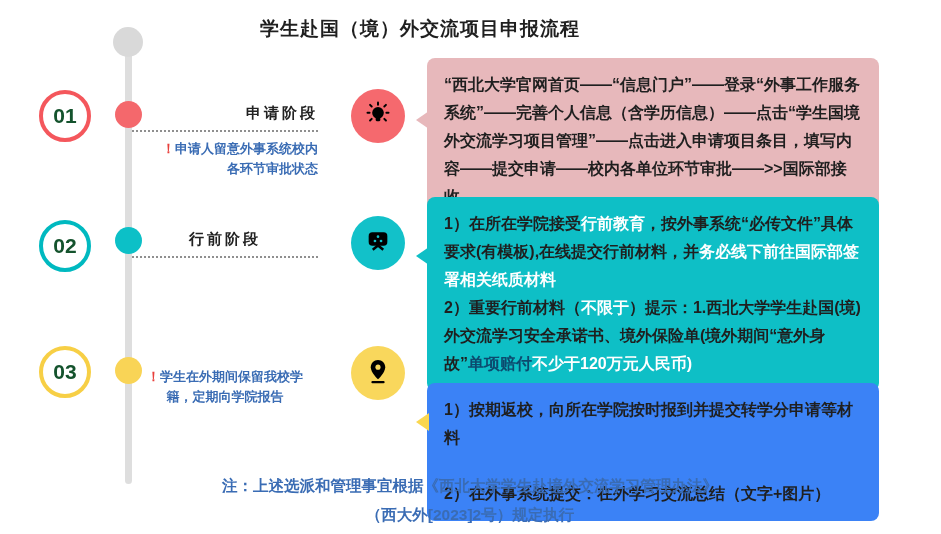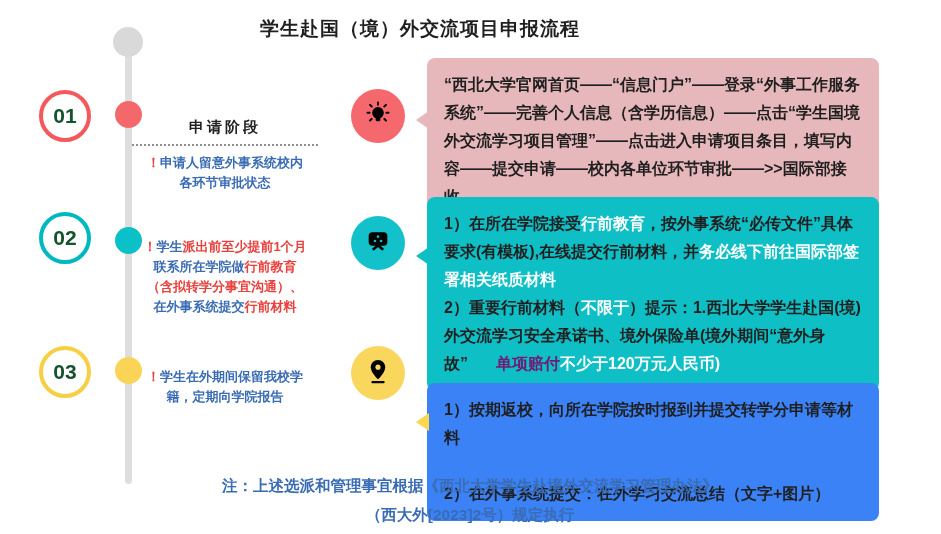--- a/index.html
+++ b/index.html
@@ -33,40 +33,40 @@
   .dot-2 { top:227px; background:#0cc0c7; }
   .dot-3 { top:357px; background:#f9d456; }
 
   
   .num-ring {
     position:absolute; left:39px; width:52px; height:52px; border-radius:50%;
     background:#ffffff; display:flex; align-items:center; justify-content:center;
     font-size:21px; font-weight:bold; color:#14532d;
   }
   .ring-1 { top:90px;  border:4px solid #f4575c; }
-  .ring-2 { top:212px; border:4px solid #00b9c0; }
+  .ring-2 { top:220px; border:4px solid #00b9c0; }
   .ring-3 { top:346px; border:4px solid #f7cf45; }
 
   
   .label-block { position:absolute; left:132px; width:186px; text-align:center; }
-  .lb-1 { top:118px; }
+  .lb-1 { top:104px;text-align:right; }
   .lb-2 { top:230px; }
   .lb-3 { top:360px; }
   .stage-label {
     font-size:15px; font-weight:600; color:#222; letter-spacing:3px;
     padding-bottom:7px; border-bottom:2px dotted #8f8f8f;
   }
   .stage-note {
     margin-top:7px; font-size:13px; font-weight:bold;
     line-height:1.55; white-space:pre-line;
   }
   .seg-red  { color:#e8403c; }
   .seg-blue { color:#3a6cb4; }
   .seg-dark { color:#1f1f1f; }
-  .seg-white { color:#701a75;margin-left:28px; }
+  .seg-white { color:#0c4a6e; }
   .seg-white-bold { color:#ffffff; font-weight:bold; }
 
   
   .icon-circle {
     position:absolute; left:351px; width:54px; height:54px; border-radius:50%;
     display:flex; align-items:center; justify-content:center;
   }
   .ic-1 { top:89px;  background:#f5696e; }
   .ic-2 { top:216px; background:#12c1c9; }
   .ic-3 { top:346px; background:#f9d75c; }
@@ -110,24 +110,21 @@
 <div class="num-ring ring-1">01</div>
 <div class="num-ring ring-2">02</div>
 <div class="num-ring ring-3">03</div>
 
 <div class="label-block lb-1">
   <div class="stage-label">申请阶段</div>
   <div class="stage-note"><span class="seg-red">！</span><span class="seg-blue">申请人留意外事系统校内
 各环节审批状态</span></div>
 </div>
 <div class="label-block lb-2">
-  <div class="stage-note"><span class="seg-red">！</span><span class="seg-blue">学生</span><span class="seg-red">派出前至少提前1个月
-</span><span class="seg-blue">联系所在学院做</span><span class="seg-red">行前教育
-（含拟转学分事宜沟通）、
-</span><span class="seg-blue">在外事系统提交</span><span class="seg-red">行前材料</span></div>
+  <div class="stage-label">行前阶段</div>
 </div>
 <div class="label-block lb-3">
   <div class="stage-note"><span class="seg-red">！</span><span class="seg-blue">学生在外期间保留我校学
 籍，定期向学院报告</span></div>
 </div>
 
 <div class="icon-circle ic-1">
   <span>
     <svg viewBox="0 0 24 24" width="28" height="28">
       <circle cx="12" cy="11" r="5" fill="#000"></circle>

